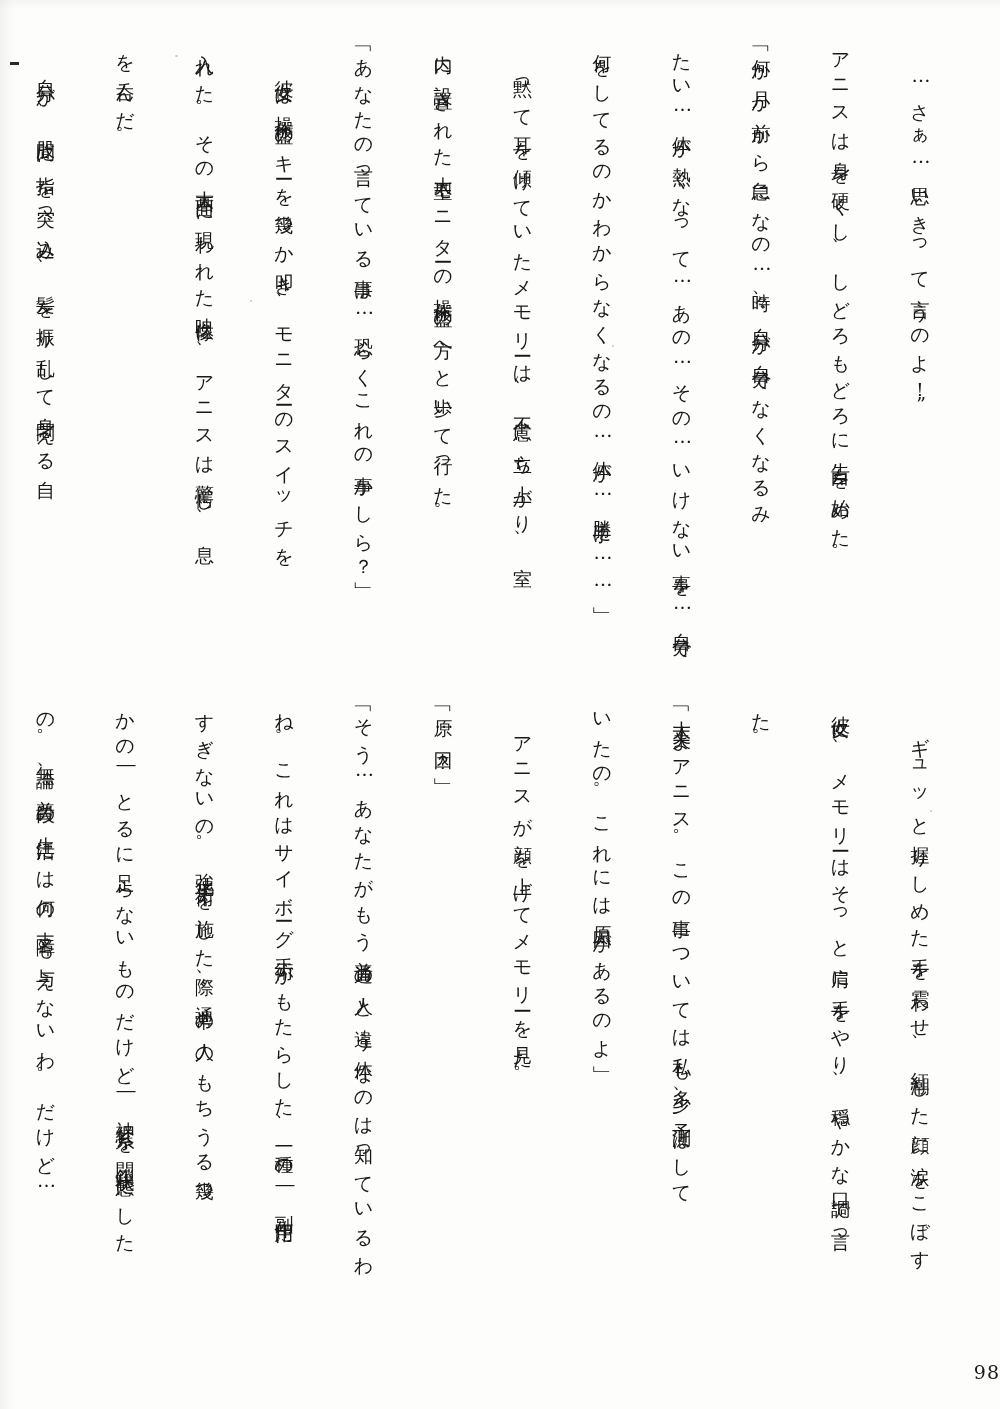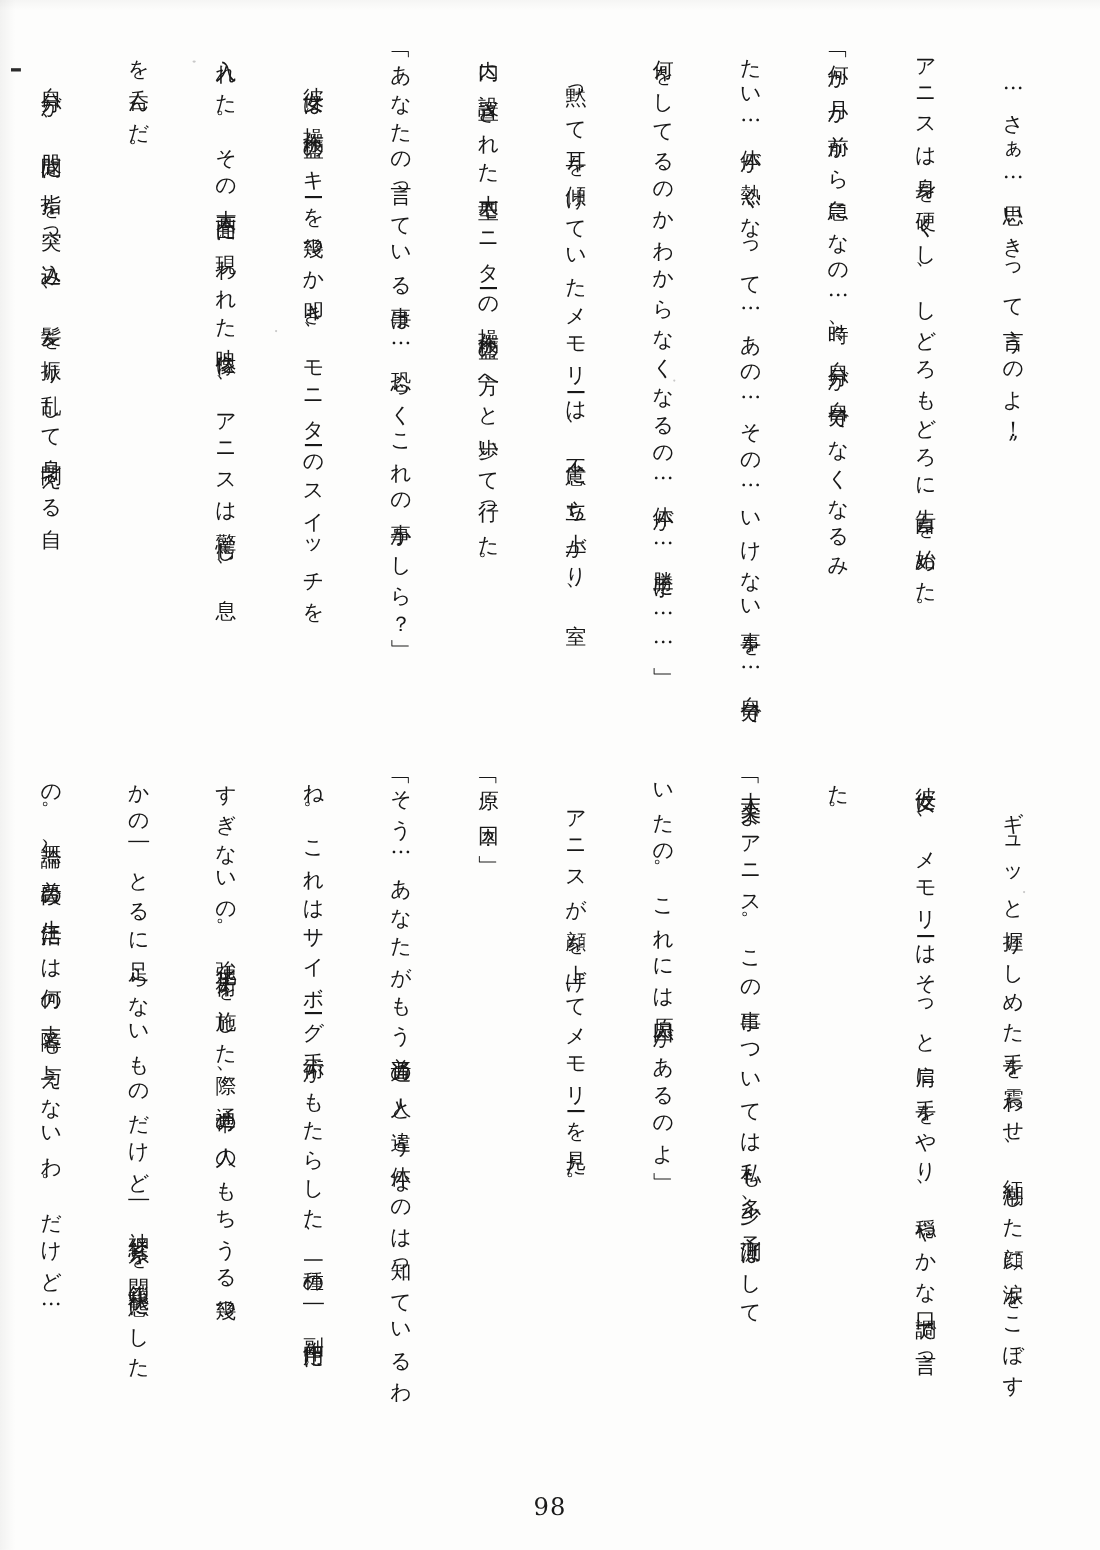--- a/index.html
+++ b/index.html
@@ -84,23 +84,23 @@
     height: 636px;
     margin-left: 60.5px;
   }
 
   
   .folio {
     position: absolute;
     left: 0;
     right: 0;
     bottom: 26px;
-    text-align: center;
+    text-align: right;
     font-family: "DejaVu Serif", "Liberation Serif", serif;
-    font-size: 22px;
+    font-size: 19px;
     letter-spacing: 1px;
     color: #1a1a1a;
   }
 
   
   .edge-mark {
     position: absolute;
     left: 10px;
     top: 62px;
     width: 9px;

